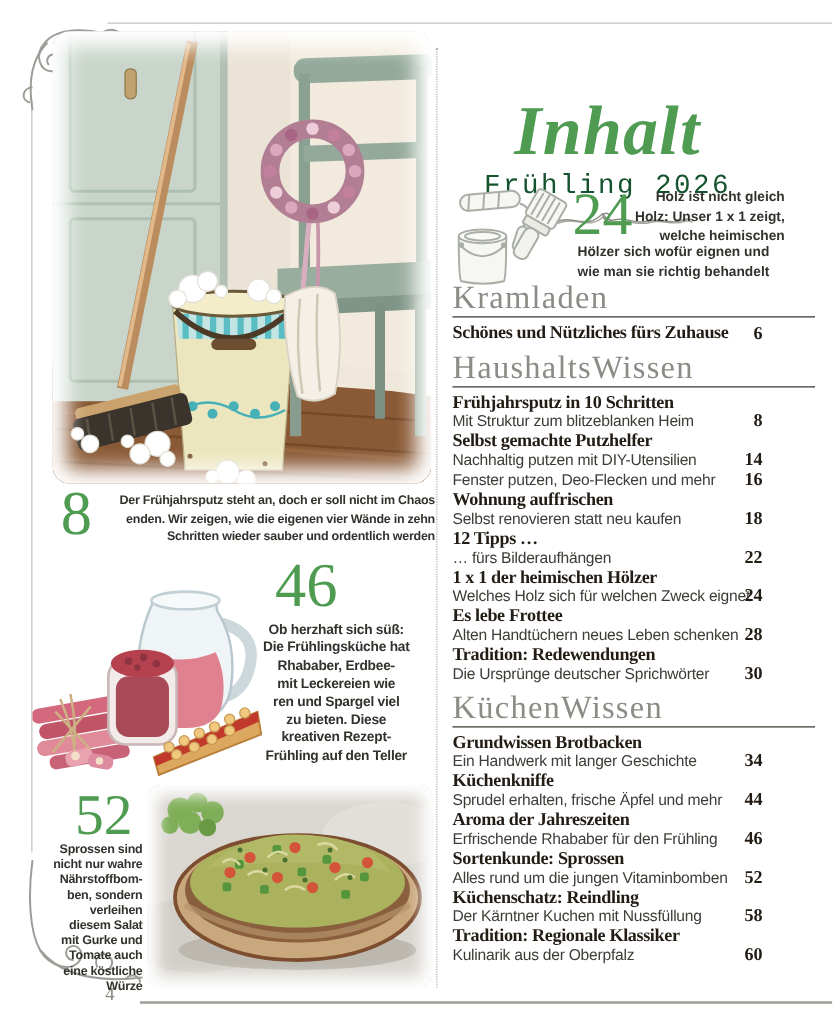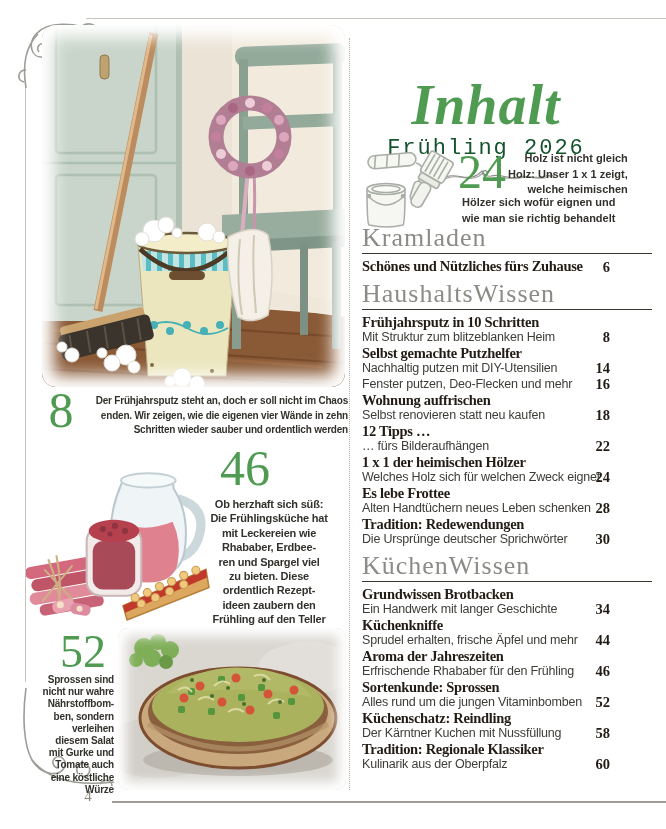--- a/index.html
+++ b/index.html
@@ -252,26 +252,25 @@
           <circle cx="142" cy="138" r="4"></circle>
           <circle cx="156" cy="131" r="4"></circle>
       </g>
     </g>
   </svg>
 
   <div class="gnum n46">46</div>
   <div class="blurb f46lines">
       <div class="ln">Ob herzhaft sich süß:</div>
       <div class="ln">Die Frühlingsküche hat</div>
+      <div class="ln">Rhababer, Erdbee-</div>
       <div class="ln">mit Leckereien wie</div>
-      <div class="ln">Rhababer, Erdbee-</div>
       <div class="ln">ren und Spargel viel</div>
       <div class="ln">zu bieten. Diese</div>
-      <div class="ln">ordentlich Rezept-</div>
-      <div class="ln">ideen zaubern den</div>
+      <div class="ln">kreativen Rezept-</div>
       <div class="ln">Frühling auf den Teller</div>
     </div>
 
   <div class="gnum n52">52</div>
   <div class="blurb f52lines">
       <div class="ln">Sprossen sind</div>
       <div class="ln">nicht nur wahre</div>
       <div class="ln">Nährstoffbom-</div>
       <div class="ln">ben, sondern</div>
       <div class="ln">verleihen</div>

